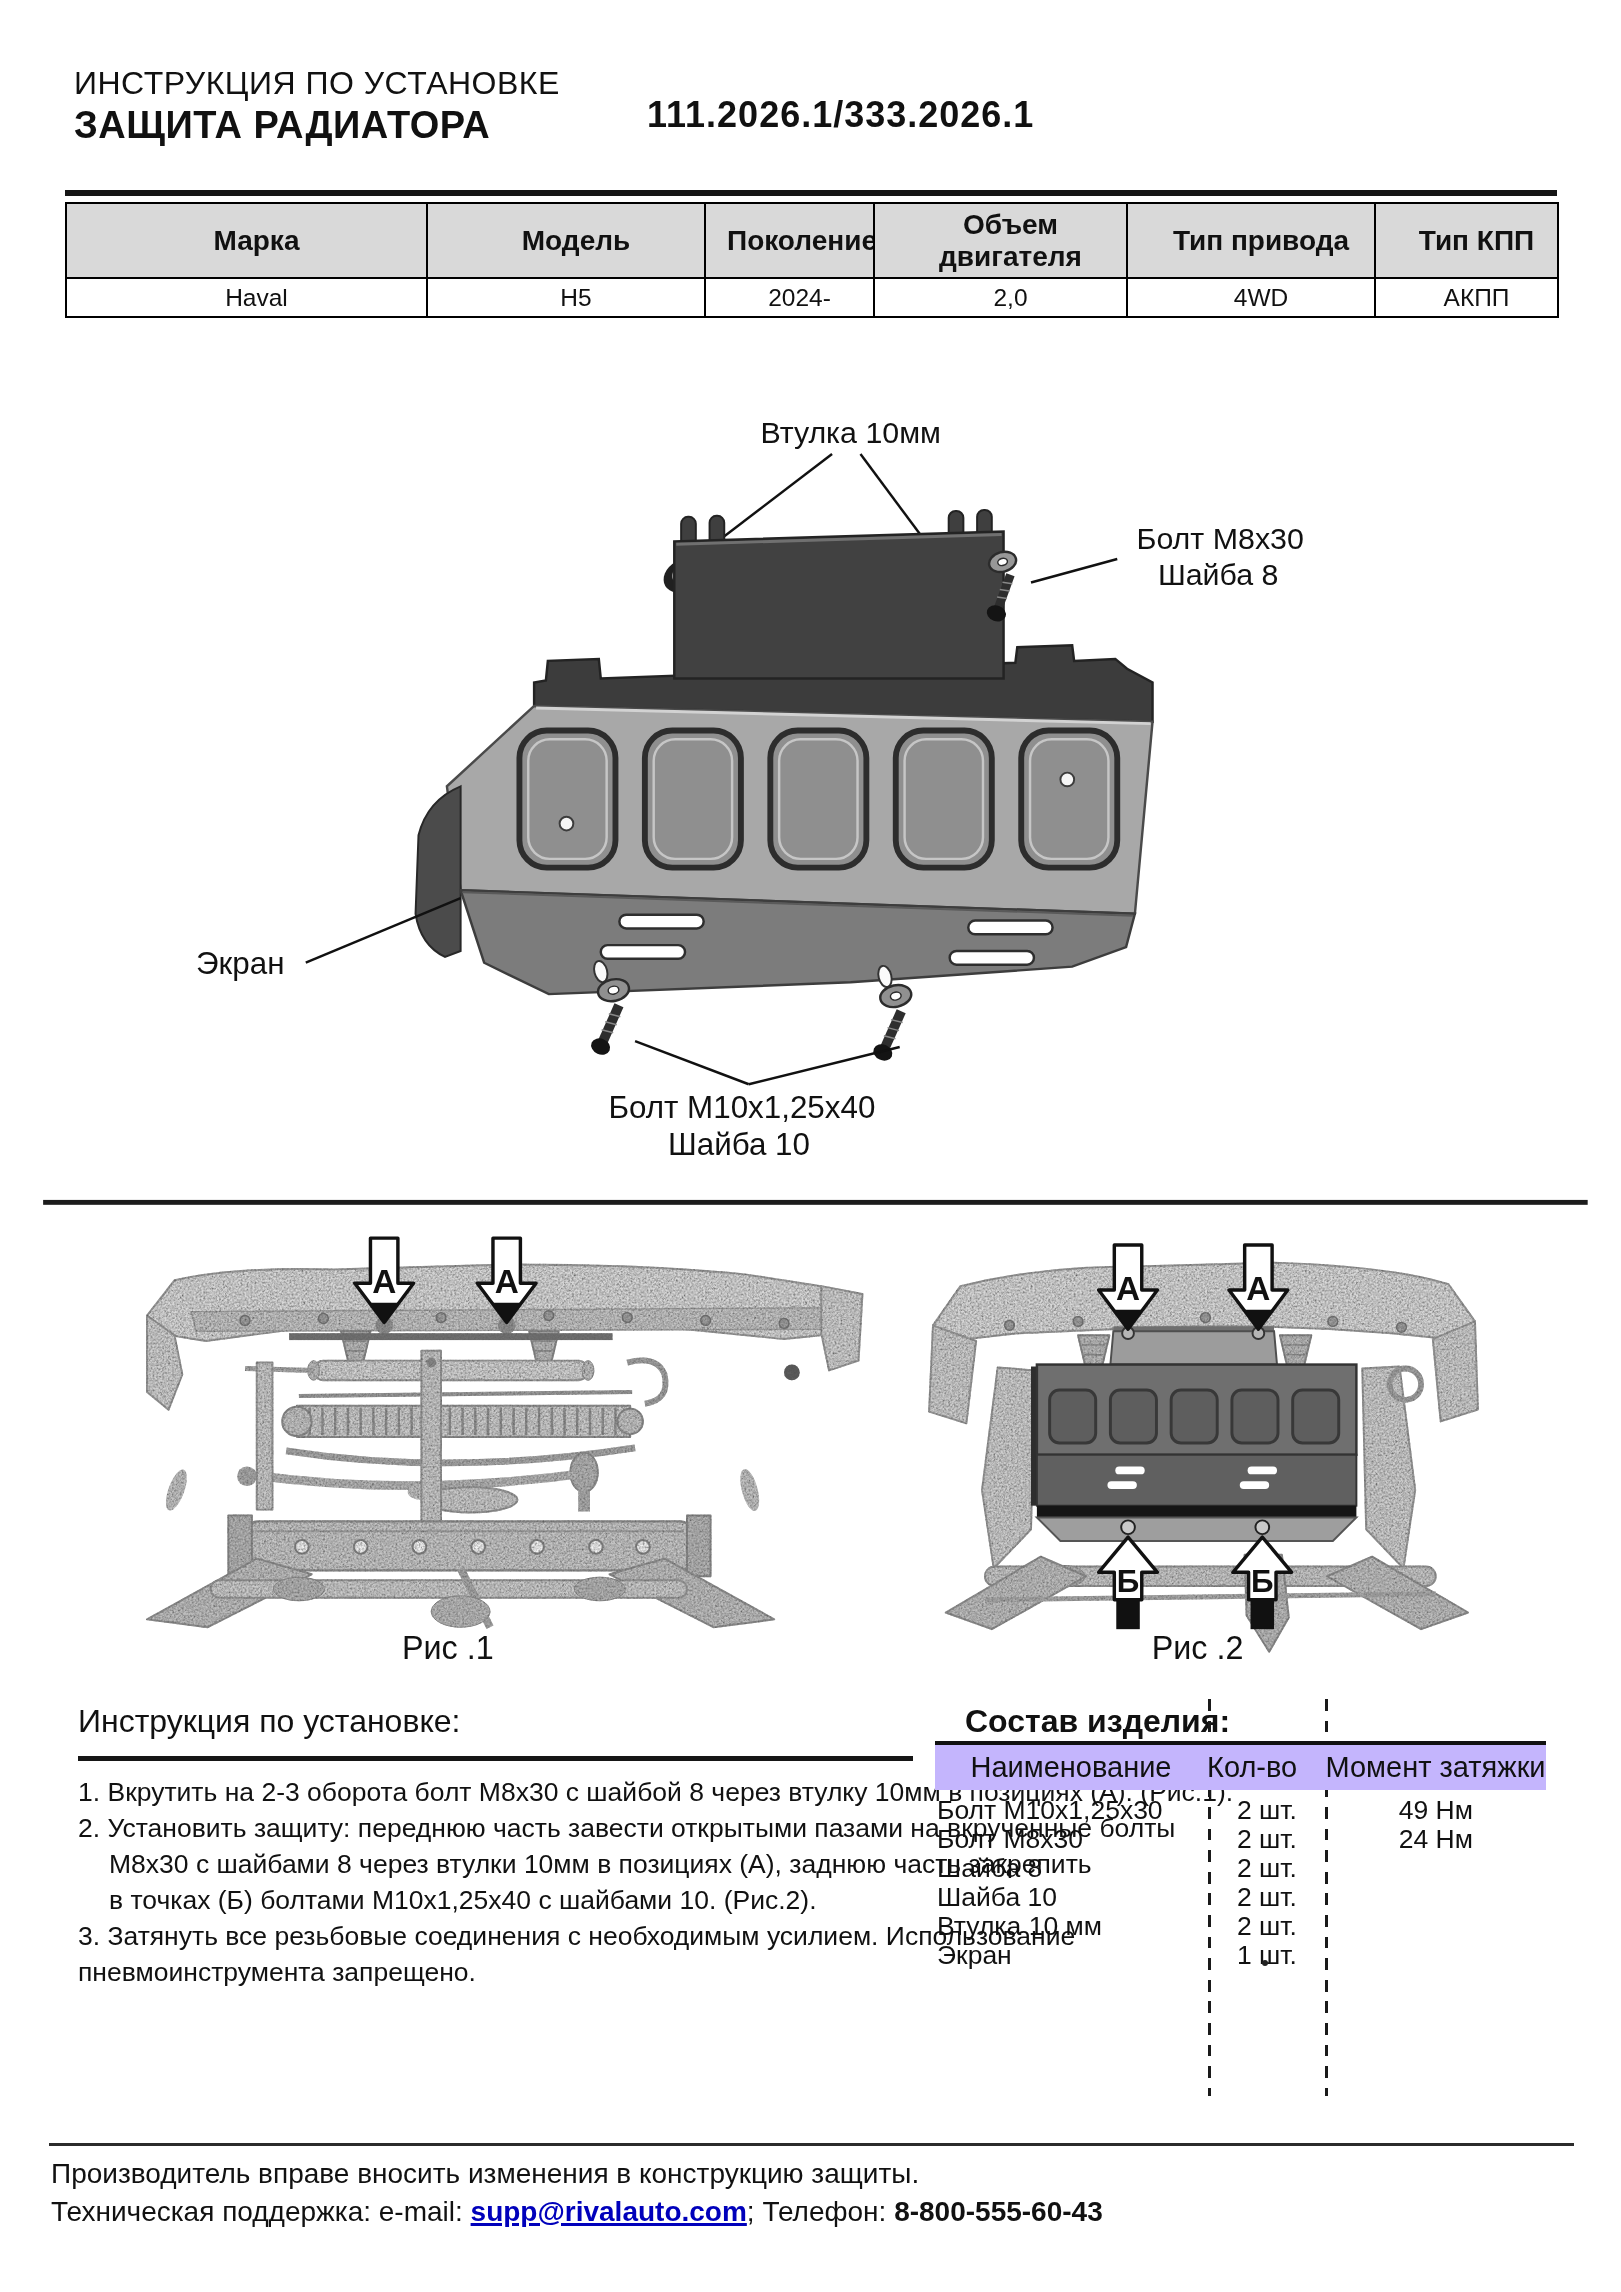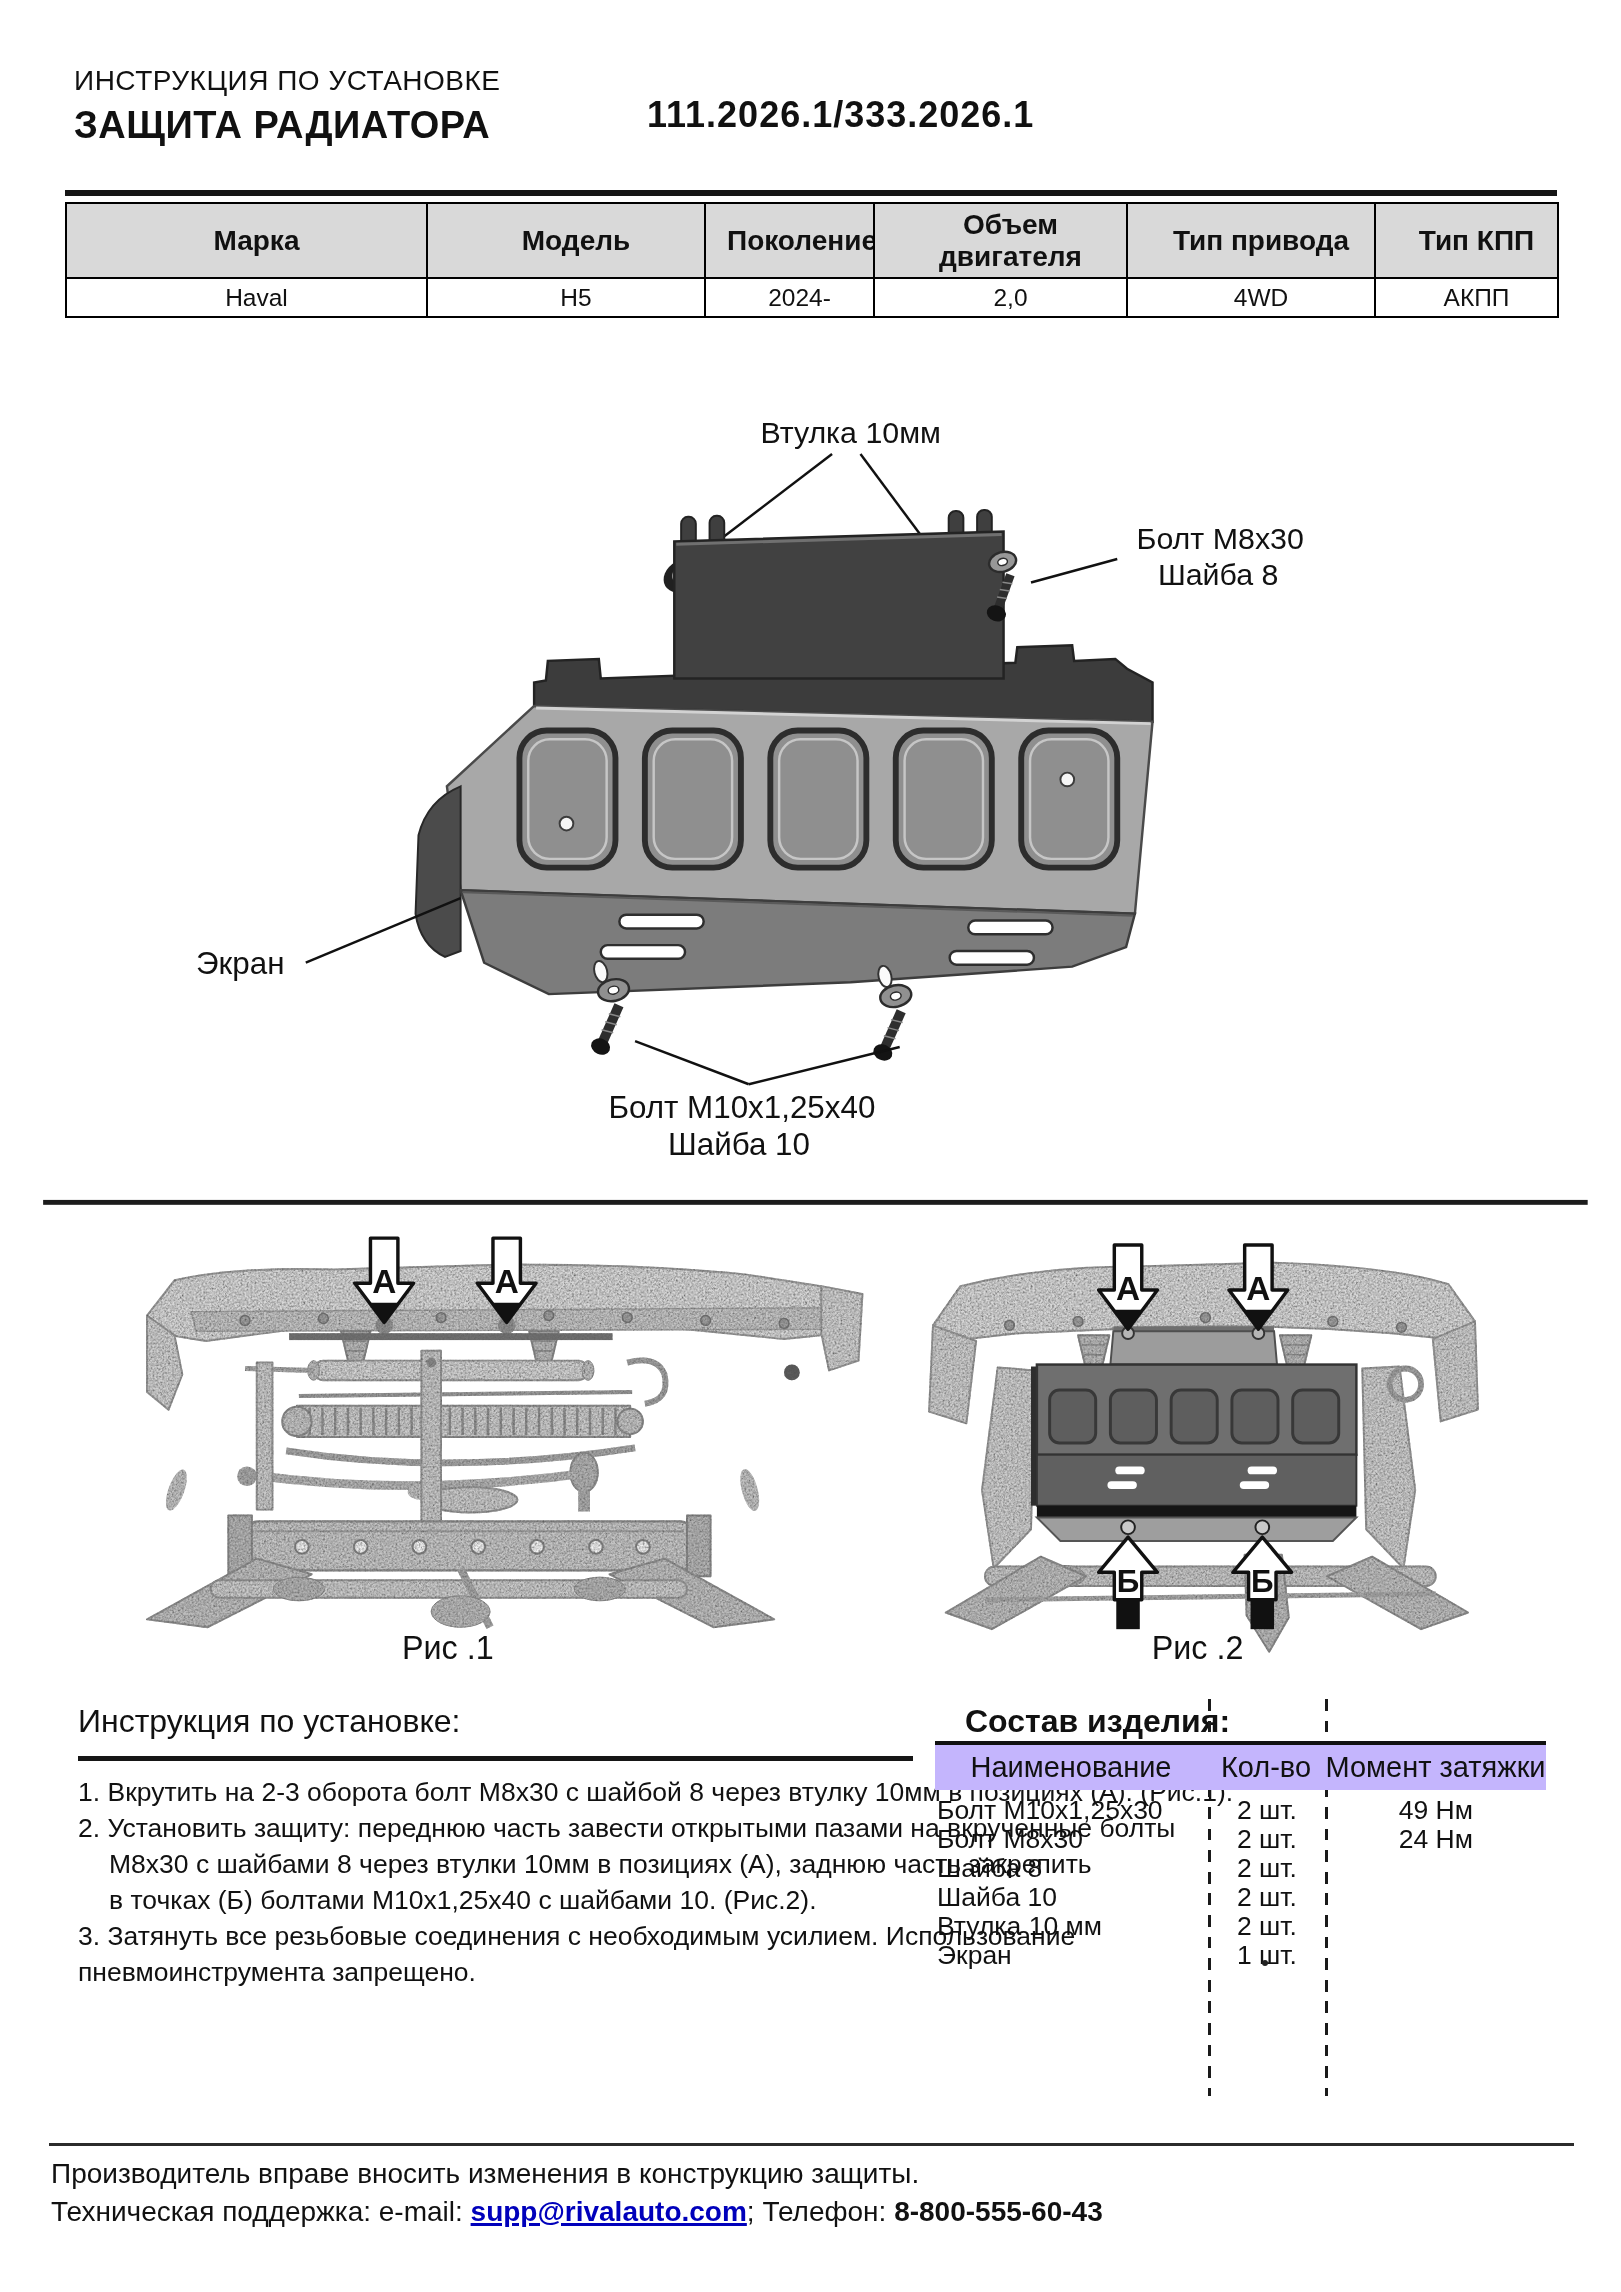--- a/index.html
+++ b/index.html
@@ -1,37 +1,37 @@
 <!DOCTYPE html>
 <html><head>
 <meta charset="utf-8">
 <style>
   html,body{margin:0;padding:0;background:#fff;}
   body{width:1621px;height:2293px;position:relative;font-family:"Liberation Sans","DejaVu Sans",sans-serif;color:#111;overflow:hidden;}
   .abs{position:absolute;}
-  .title1{left:74px;top:65px;font-size:28px;font-weight:500;letter-spacing:0.5px;}
+  .title1{left:74px;top:65px;font-size:32px;font-weight:500;letter-spacing:0.5px;}
   .title2{left:74px;top:104px;font-size:38px;font-weight:bold;letter-spacing:0.5px;}
   .partnum{left:647px;top:94px;font-size:36px;font-weight:bold;letter-spacing:1px;}
   .toprule{left:65px;top:190px;width:1492px;height:5.9px;background:#151515;}
   table.veh{position:absolute;left:65px;top:202px;width:1492px;border-collapse:collapse;table-layout:fixed;}
   table.veh th,table.veh td{border:2px solid #000;text-align:center;vertical-align:middle;overflow:hidden;padding-left:21px;}
   table.veh th{background:#d9d9d9;height:71px;font-size:28px;font-weight:bold;}
   table.veh td{height:35px;font-size:24.5px;font-weight:400;}
   table.veh tr.r1 td{border-bottom:1px solid #8a8a8a;}
   .instr-head{left:78px;top:1703px;font-size:32px;font-weight:normal;}
   .instr-rule{left:78px;top:1756px;width:835px;height:4.9px;background:#161616;}
   .instr-lines{left:78px;top:1774px;font-size:26.5px;line-height:36px;white-space:nowrap;}
   .instr-lines .ind{padding-left:31px;}
   .parts-head{left:965px;top:1703px;font-size:32px;font-weight:bold;}
   .dashv{width:2.9px;top:1699px;height:397px;background:repeating-linear-gradient(to bottom,#1a1a1a 0 11.8px,transparent 11.8px 21.6px);}
   .dash1{left:1208px;} .dash2{left:1325px;}
   .parts-toprule{left:935px;top:1741px;width:611px;height:3.9px;background:#111;}
   .parts-hband{left:935px;top:1745px;width:611px;height:45px;background:#c4b5fd;display:flex;align-items:center;font-size:29px;}
   .parts-hband .c1{width:272px;text-align:center;}
-  .parts-hband .c2{width:118px;text-align:center;}
+  .parts-hband .c2{width:118px;text-align:left;}
   .parts-hband .c3{width:221px;text-align:center;}
   .parts-rows{left:935px;top:1796px;width:611px;font-size:26.5px;}
   .parts-rows .prow{display:flex;height:29px;line-height:29px;}
   .parts-rows .n{width:272px;text-align:left;padding-left:2px;}
   .parts-rows .q{width:118px;text-align:center;}
   .parts-rows .t{width:221px;text-align:center;}
   .stray-dot{left:1262px;top:1960px;width:5.9px;height:5.9px;border-radius:50%;background:#222;}
   .foot-rule{left:49px;top:2143px;width:1525px;height:2.9px;background:#2b2b2b;}
   .foot1{left:51px;top:2158px;font-size:28px;}
   .foot2{left:51px;top:2196px;font-size:28px;}

